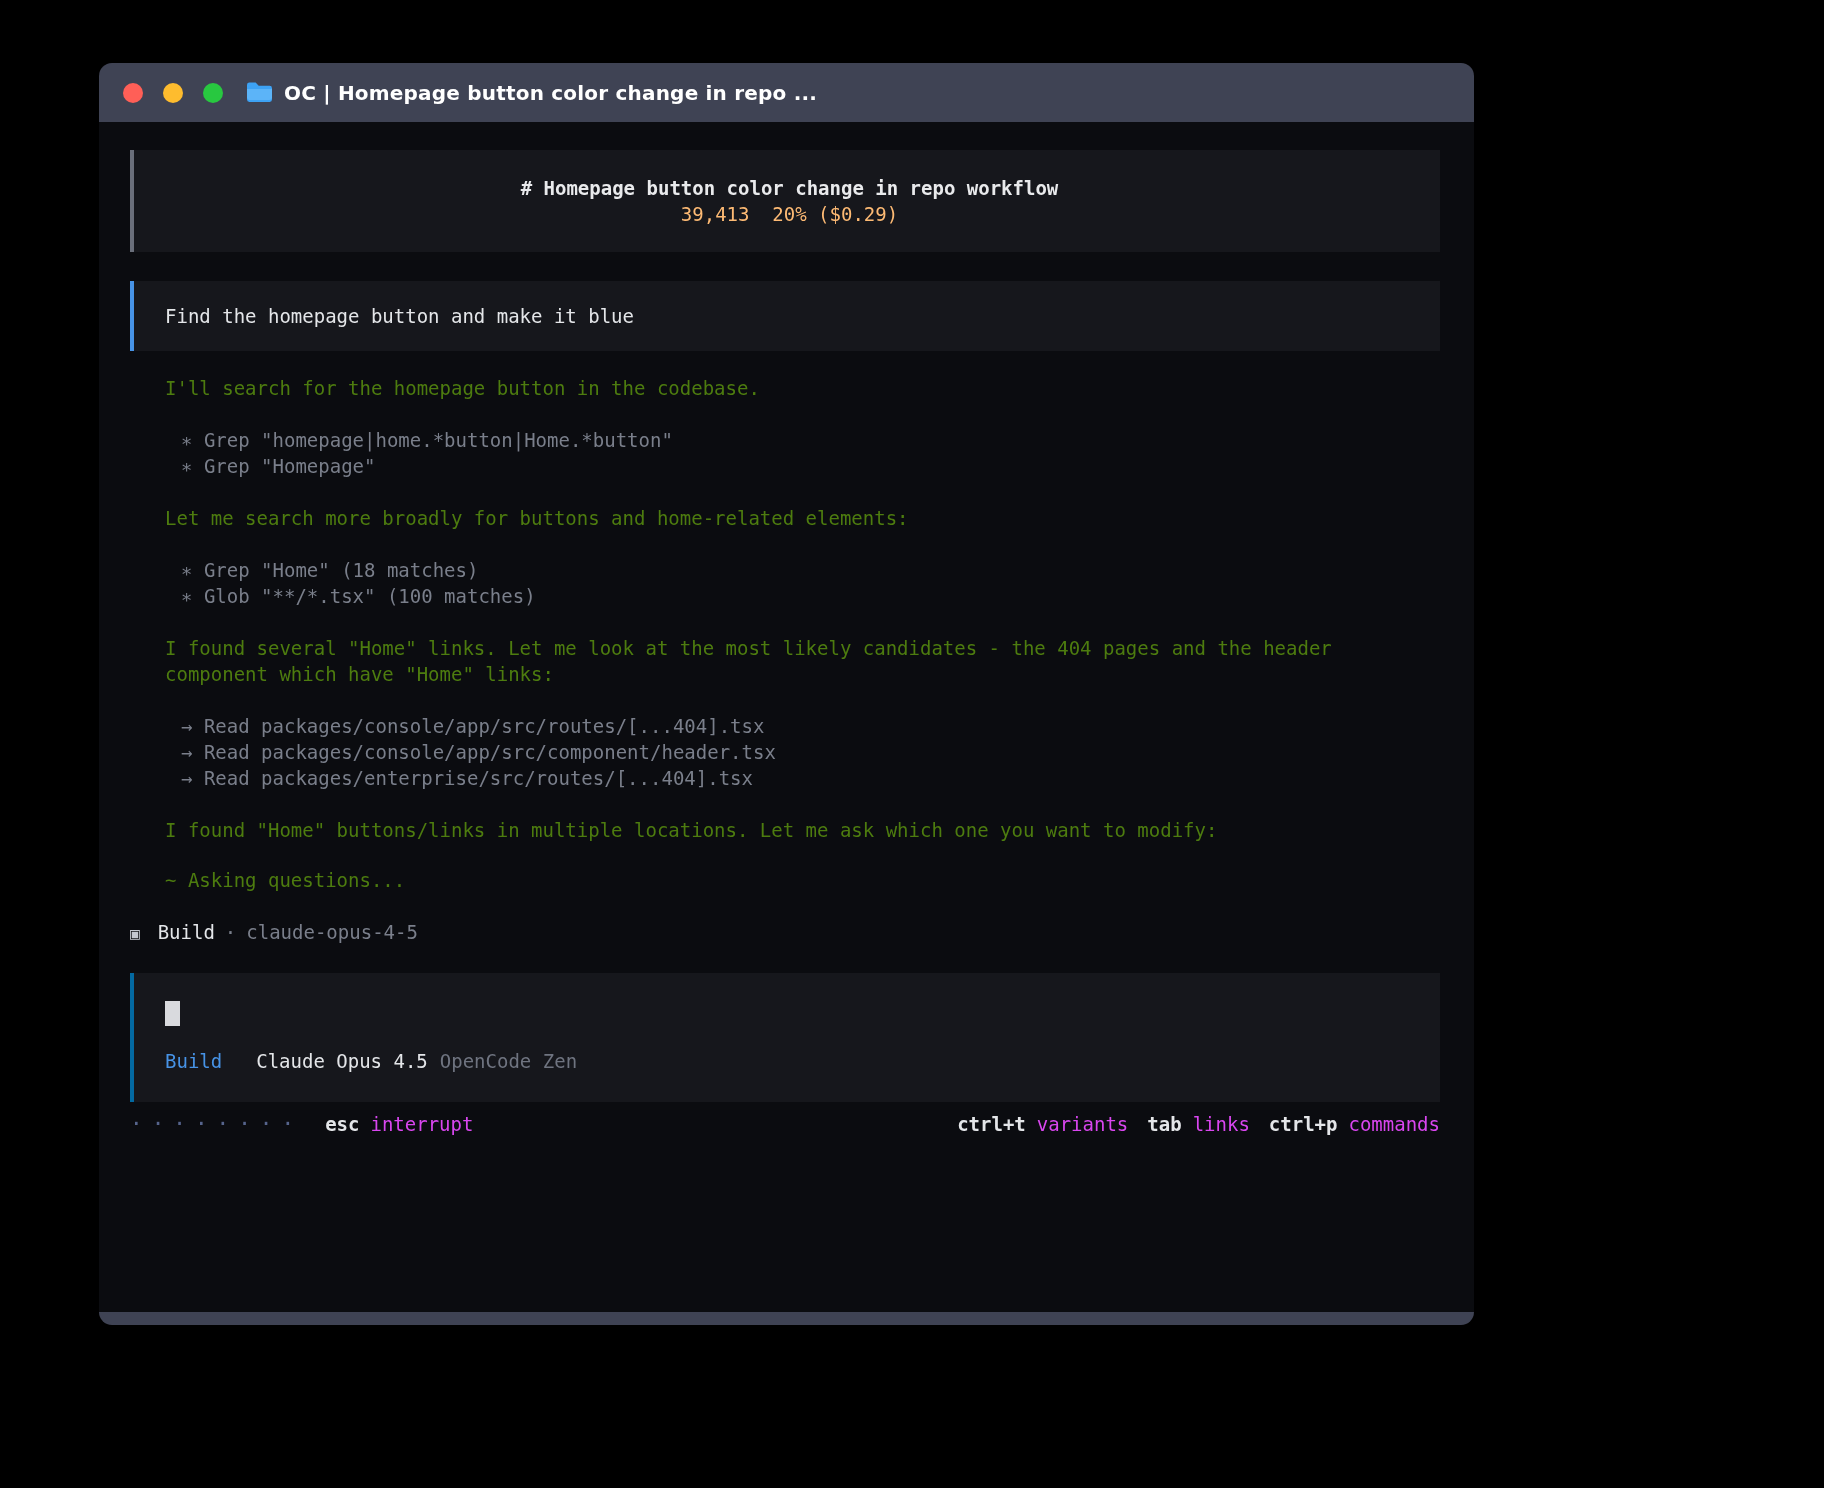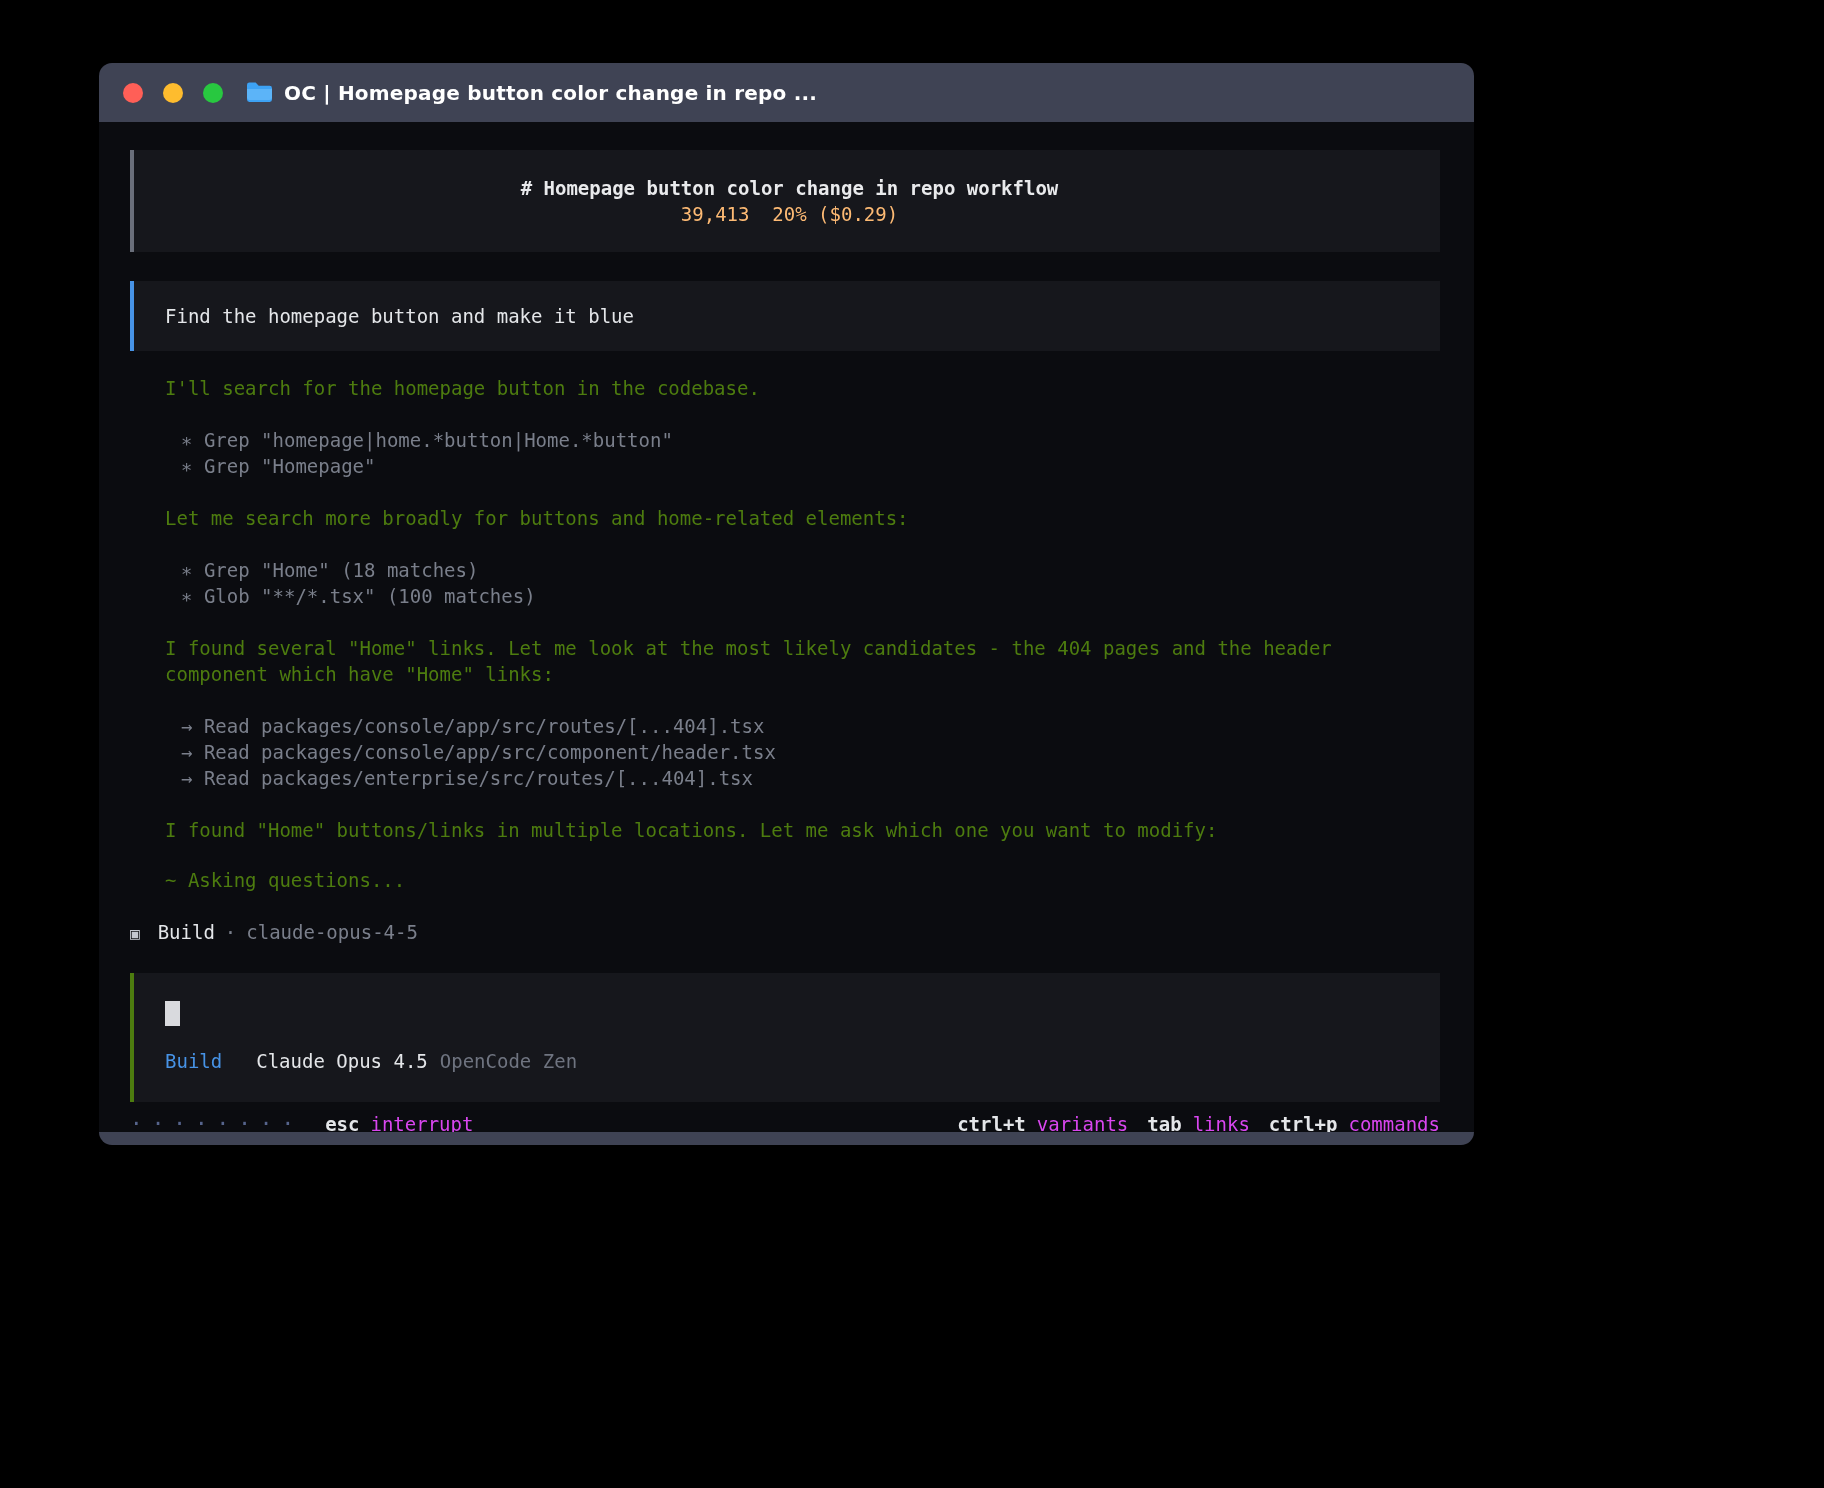--- a/index.html
+++ b/index.html
@@ -1,19 +1,19 @@
 <!DOCTYPE html>
 <html><head>
 <meta charset="utf-8">
 <style>
   * { margin:0; padding:0; box-sizing:border-box; }
   html,body { width:1824px; height:1488px; background:#000; overflow:hidden; }
 
   .window {
-    position:absolute; left:99px; top:63px; width:1375px; height:1082px;
+    position:absolute; left:99px; top:63px; width:1375px; height:1262px;
     background:#3f4354; border-radius:13px; overflow:hidden;
     box-shadow:0 22px 70px rgba(0,0,0,.65);
     font-family:"DejaVu Sans Mono", monospace;
   }
 
   .titlebar { height:59px; display:flex; align-items:center; padding:0 24px; }
   .lights { display:flex; gap:20px; margin-right:22px; }
   .light { width:20px; height:20px; border-radius:50%; border:none; }
   .light.red    { background:#ff5f57; }
   .light.yellow { background:#febc2e; }
@@ -51,21 +51,21 @@
   .tool-group { margin:26px 16px; color:#7a7f8b; white-space:pre-wrap; }
   .tool-line { min-height:26px; }
 
   .agent-line { margin:26px 0; color:#e4e6e9; }
   .agent-icon { color:#c3c7cf; font-size:16px; margin-right:18px; }
   .agent-name { color:#e4e6e9; }
   .agent-sep { color:#7a7f8b; margin:0 10px; }
   .agent-model { color:#7a7f8b; }
 
   .input-block {
-    border-left:4px solid #4d7c0f;
+    border-left:4px solid #0369a1;
     padding:28px 26px 28px 31px;
     margin-top:23px;
   }
   .cursor { display:inline-block; width:15px; height:25px; background:#d9dade; }
   .input-meta { margin-top:16px; }
   .input-agent { color:#4793e6; }
   .input-model { color:#e4e6e9; margin-left:34px; }
   .input-provider { color:#6f7480; margin-left:12px; }
 
   .statusbar {

